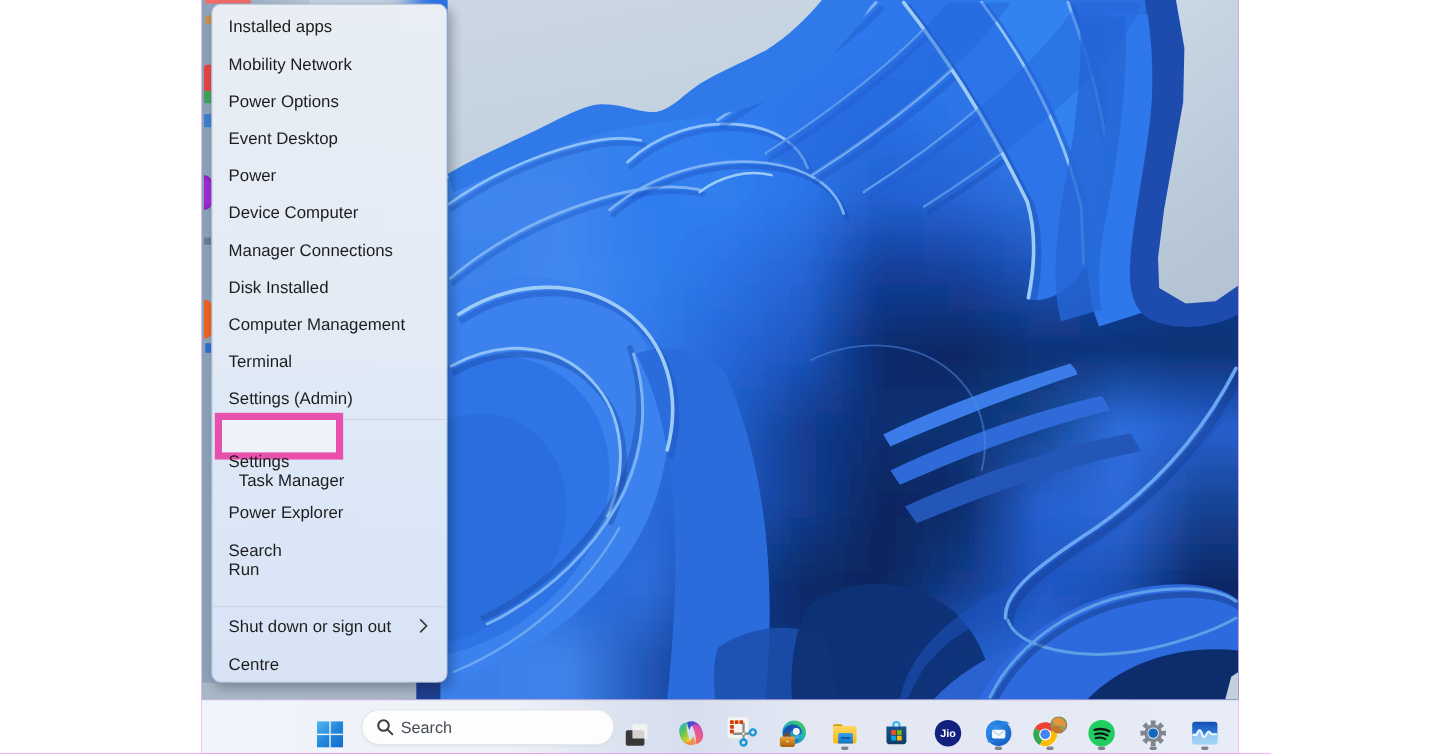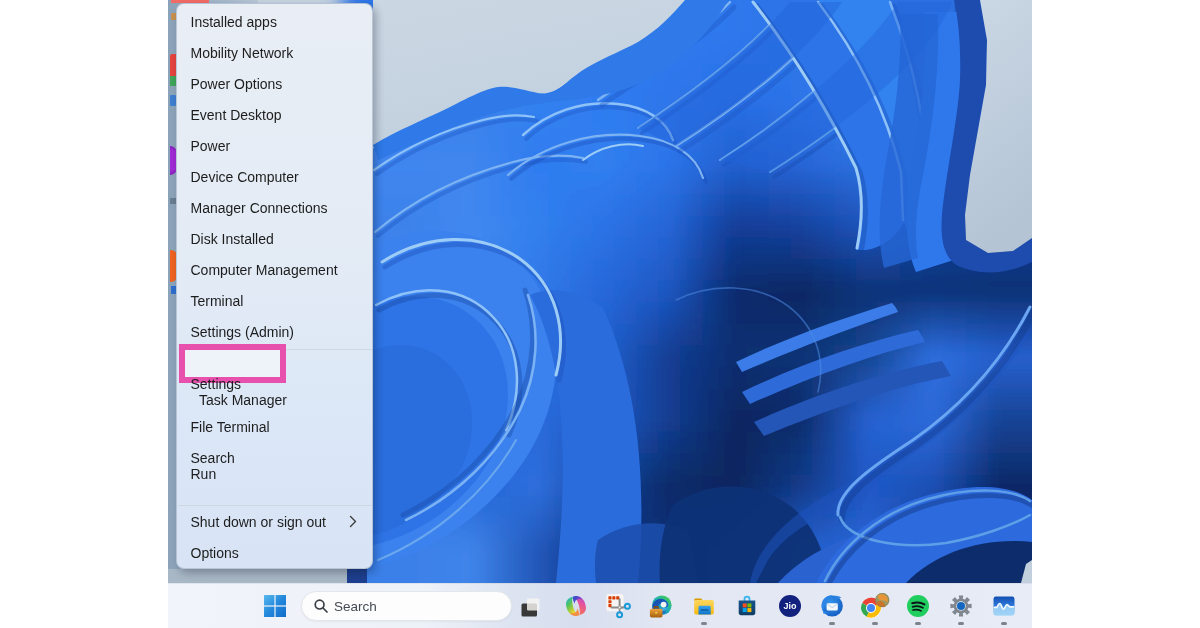--- a/index.html
+++ b/index.html
@@ -3,21 +3,21 @@
 <meta charset="utf-8">
 <style>
   html,body{margin:0;padding:0;}
   body{width:1200px;height:628px;background:#ffffff;font-family:"Liberation Sans", sans-serif;position:relative;overflow:hidden;}
   #shot{position:absolute;left:168px;top:0;width:864px;height:628px;overflow:hidden;background:#d946ef;}
   #wall{position:absolute;left:0;top:0;width:864px;height:583px;}
   
   #bar{position:absolute;left:0;top:583px;width:864px;height:45px;
        background:linear-gradient(90deg,#f1f4fa 0%,#edf1f8 30%,#dbe2f0 41%,#d7deee 47%,#e2e7f3 58%,#e4e9f4 80%,#e7ecf6 100%);
        border-top:1px solid rgba(130,140,160,.14);box-sizing:border-box;}
-  .ticon{position:absolute;top:5px;width:34px;height:34px;display:flex;align-items:center;justify-content:center;}
+  .ticon{position:absolute;top:5px;width:34px;height:34px;display:flex;align-items:flex-end;justify-content:center;}
   .dot{position:absolute;top:38px;width:6px;height:3px;border-radius:2px;background:#7d838c;}
   #pill{position:absolute;left:133px;top:7px;width:211px;height:30px;border-radius:16px;background:#fdfdfe;border:1px solid #e3e6ea;box-sizing:border-box;box-shadow:0 1px 2px rgba(0,0,0,.05);}
   #pill span{position:absolute;left:32px;top:6.5px;font-size:13.5px;color:rgba(66,72,80,0.99);}
   
   #menu{position:absolute;left:8px;top:3px;width:197px;height:566px;border-radius:8px;
         background:linear-gradient(180deg,#e9eef5 0%,#e3ebf5 45%,#dbe7f7 75%,#d8e4f5 100%);
         border:1px solid rgba(150,165,185,.55);box-sizing:border-box;
         box-shadow:3px 4px 9px rgba(10,20,40,.3);}
   .mi{position:absolute;left:13.5px;font-size:14px;color:rgba(26,26,26,0.99);transform:translateY(-50%);white-space:nowrap;letter-spacing:0px;}
   .sep{position:absolute;left:1px;width:194px;height:1px;background:#cfd7e2;}
@@ -992,29 +992,29 @@
     <div class="mi" style="top:204px">Manager Connections</div>
     <div class="mi" style="top:234.5px">Disk Installed</div>
     <div class="mi" style="top:265.5px">Computer Management</div>
     <div class="mi" style="top:296.5px">Terminal</div>
     <div class="mi" style="top:327.5px">Settings (Admin)</div>
     <div class="sep" style="top:345px"></div>
     <div id="pink">
         <span>Task Manager</span>
       </div>
     <div class="mi" style="top:380px">Settings</div>
-    <div class="mi" style="top:423px">File Terminal</div>
+    <div class="mi" style="top:423px">Power Explorer</div>
     <div class="mi" style="top:454px">Search</div>
     <div class="mi" style="top:470px">Run</div>
     <div class="sep" style="top:500.5px"></div>
     <div class="mi" style="top:517.5px">Shut down or sign out</div>
     <svg style="position:absolute;left:172px;top:511px" width="8" height="13" viewBox="0 0 8 13">
         <path d="M1.5,1.5 L6.5,6.5 L1.5,11.5" fill="none" stroke="#3c3c3c" stroke-width="1.4" stroke-linecap="round" stroke-linejoin="round"></path>
       </svg>
-    <div class="mi" style="top:548.5px">Options</div>
+    <div class="mi" style="top:548.5px">Centre</div>
   </div>
 
   <div id="bar">
 
     <div class="ticon" style="left:89.5px">
       <svg width="22" height="22" viewBox="0 0 22 22">
         <defs>
             <linearGradient id="wg" gradientUnits="userSpaceOnUse" x1="0" y1="0" x2="22" y2="22">
           <stop offset="0" stop-color="#5ab9ee"></stop>
               <stop offset="0.5" stop-color="#2388dc"></stop>

